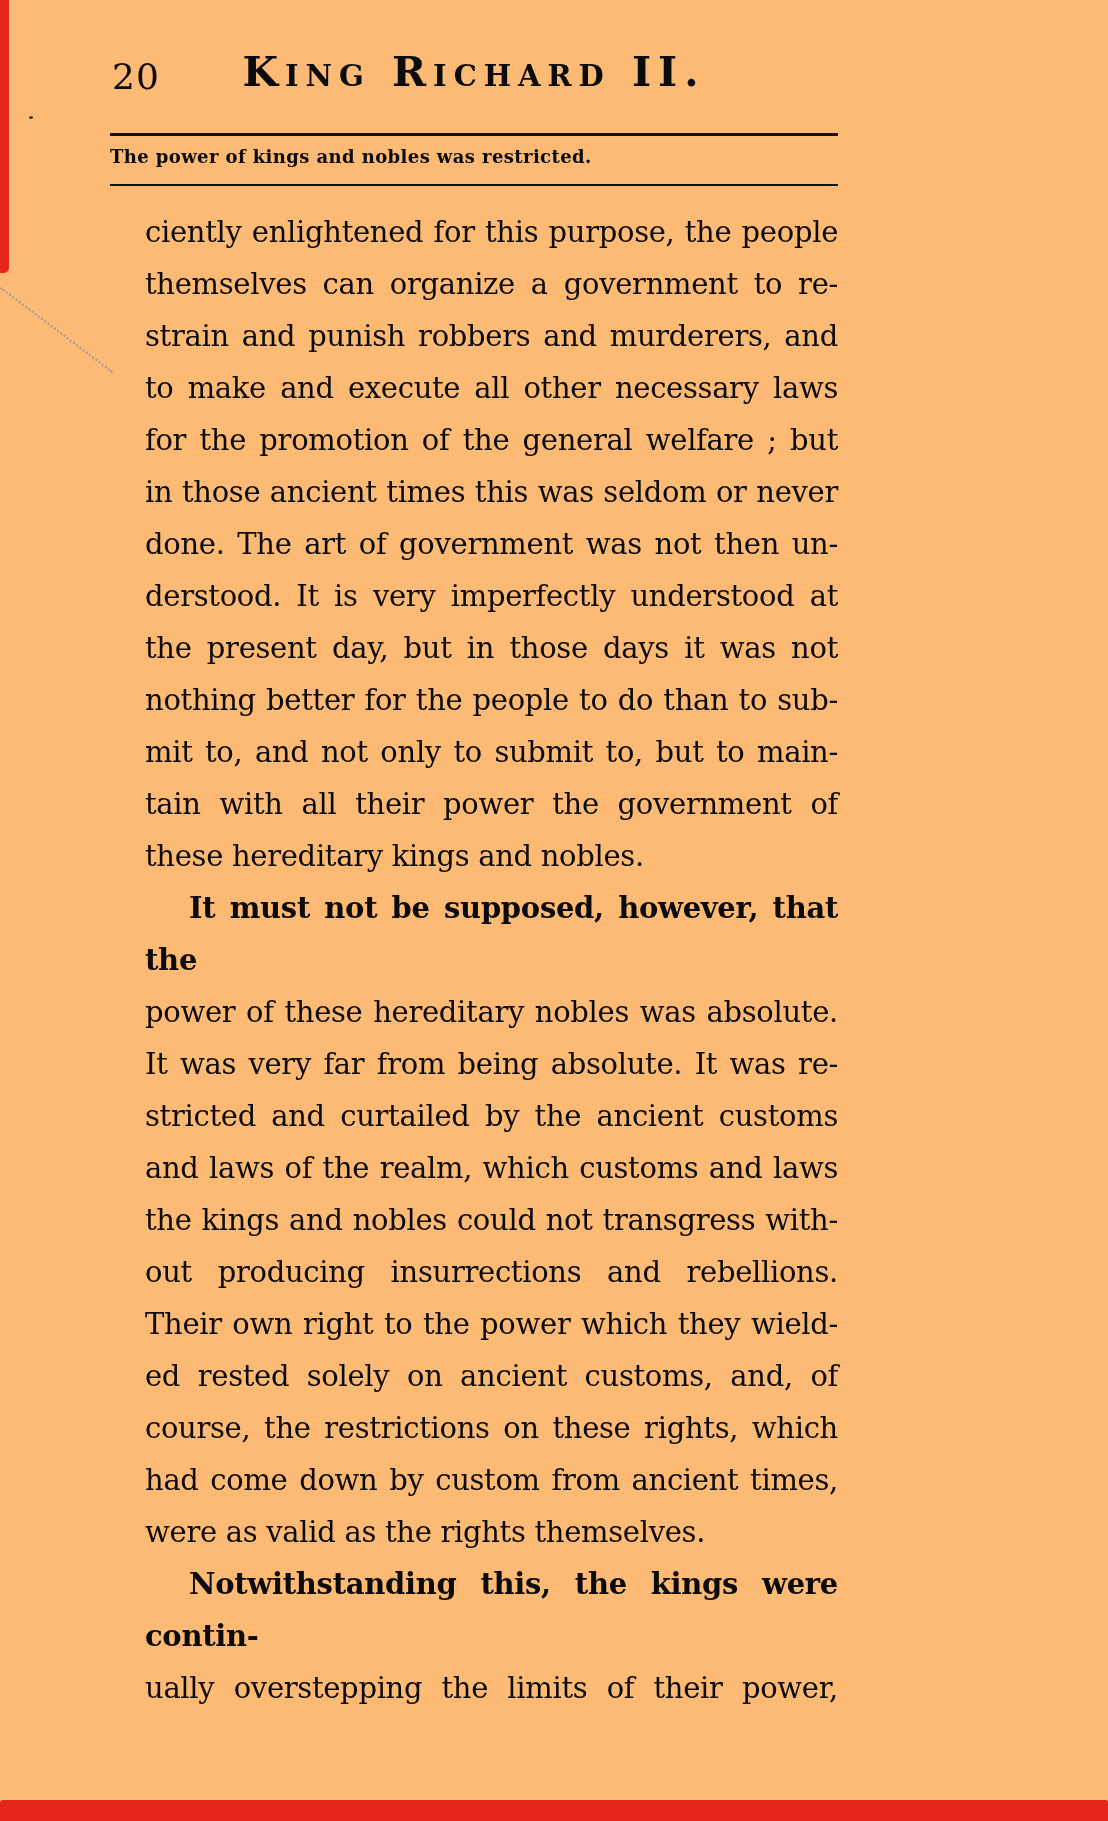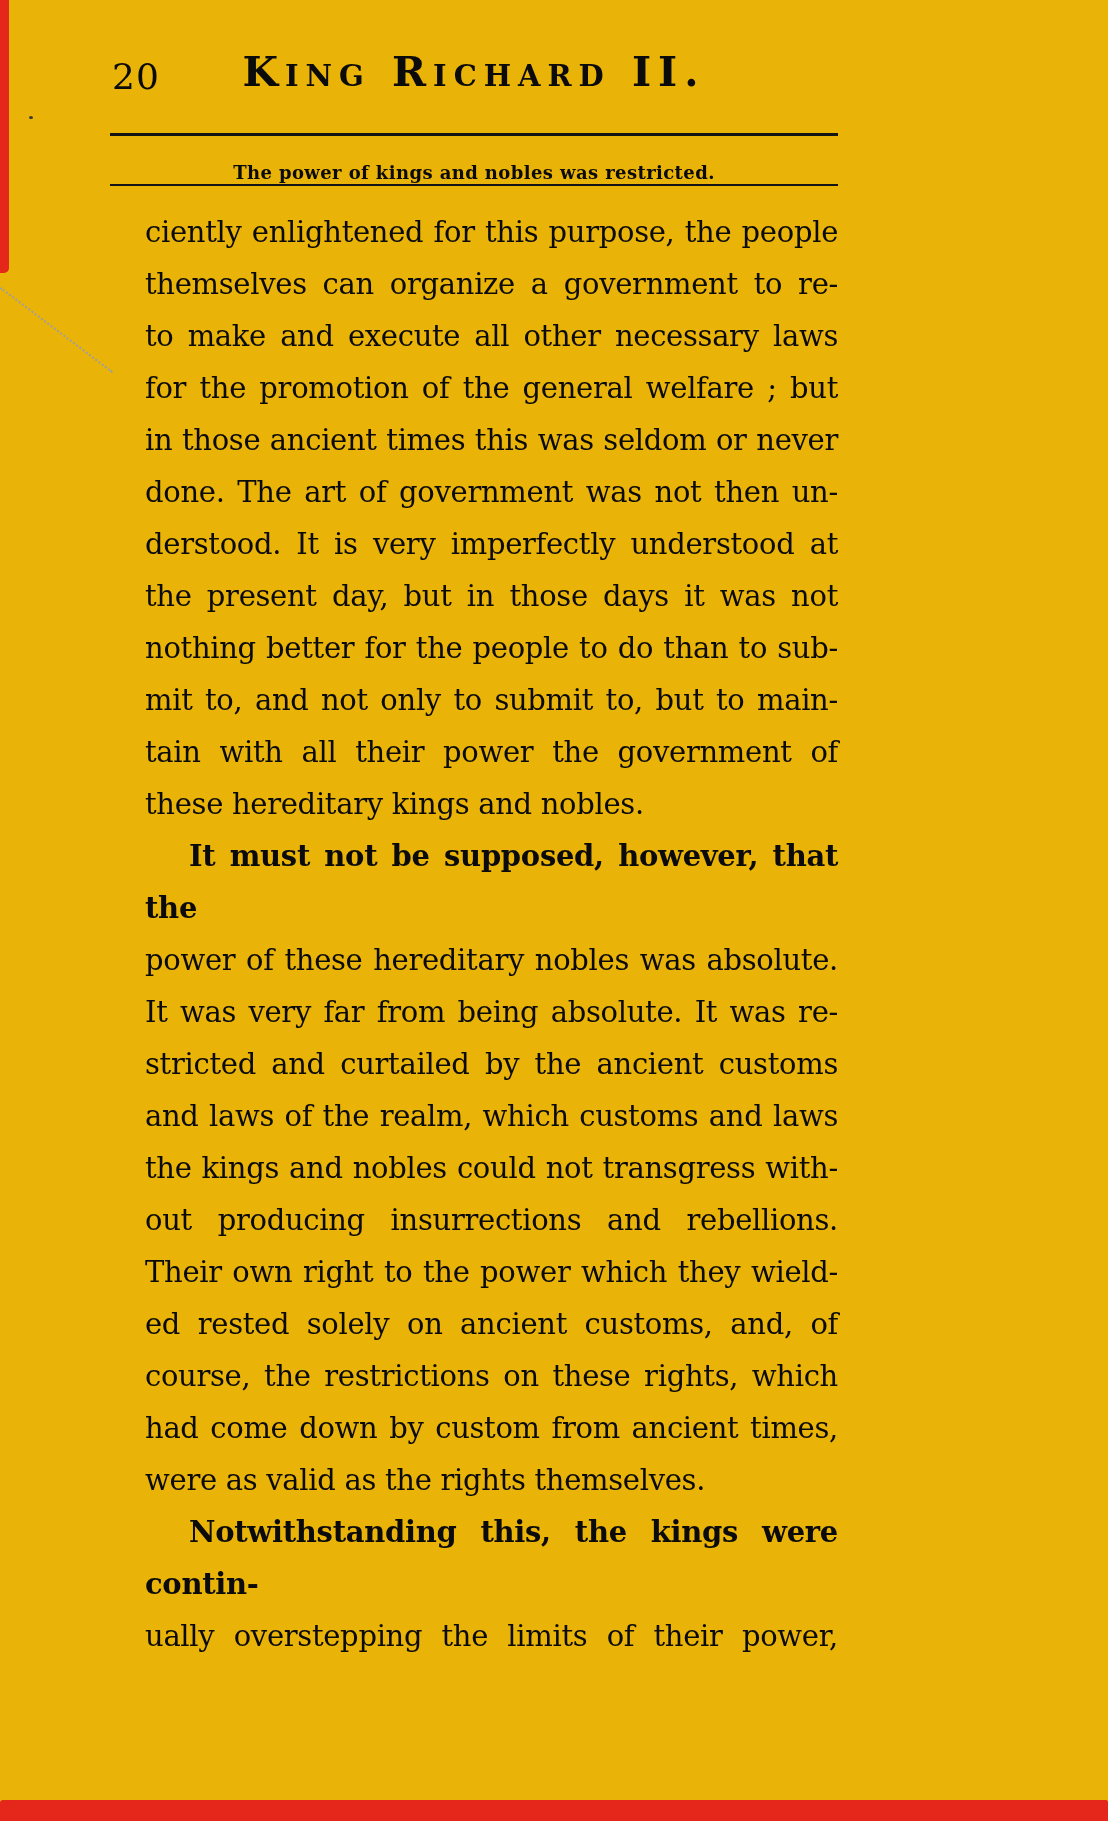--- a/index.html
+++ b/index.html
@@ -4,21 +4,21 @@
 <style>
   html, body {
     margin: 0;
     padding: 0;
     background: #ffffff;
   }
   .page {
     position: relative;
     width: 1108px;
     height: 1821px;
-    background: #eab308;
+    background: #fdba74;
     overflow: hidden;
     font-family: "DejaVu Serif", "Liberation Serif", serif;
     color: #0b0b0b;
   }
 
   
   .edge-left {
     position: absolute;
     left: 0; top: 0;
     width: 9px; height: 273px;
@@ -69,25 +69,24 @@
     left: 110px;
     width: 728px;
     background: #141414;
   }
   .rule-top { top: 133px; height: 3px; }
   .rule-bottom { top: 184px; height: 2px; }
   .running-head {
     position: absolute;
     left: 110px; top: 146px;
     width: 728px;
-    text-align: center;
+    text-align: left;
     font-size: 18px;
     font-weight: 700;
     letter-spacing: 0.4px;
-    margin-top: 16px;
   }
 
   
   .body-text {
     position: absolute;
     left: 110px; top: 206px;
     width: 728px;
   }
   .line {
     font-size: 29px;
@@ -115,20 +114,21 @@
     <div class="folio">20</div>
     <div class="running-title">King Richard II.</div>
     <div class="rule rule-top"></div>
     <div class="running-head">The power of kings and nobles was restricted.</div>
     <div class="rule rule-bottom"></div>
   </header>
 
   <main class="body-text" id="body-text">
       <div class="line">ciently enlightened for this purpose, the people</div>
       <div class="line">themselves can organize a government to re-</div>
+      <div class="line">strain and punish robbers and murderers, and</div>
       <div class="line">to make and execute all other necessary laws</div>
       <div class="line">for the promotion of the general welfare ; but</div>
       <div class="line">in those ancient times this was seldom or never</div>
       <div class="line">done.  The art of government was not then un-</div>
       <div class="line">derstood.  It is very imperfectly understood at</div>
       <div class="line">the present day, but in those days it was not</div>
       <div class="line">nothing better for the people to do than to sub-</div>
       <div class="line">mit to, and not only to submit to, but to main-</div>
       <div class="line">tain with all their power the government of</div>
       <div class="line flush">these hereditary kings and nobles.</div>

